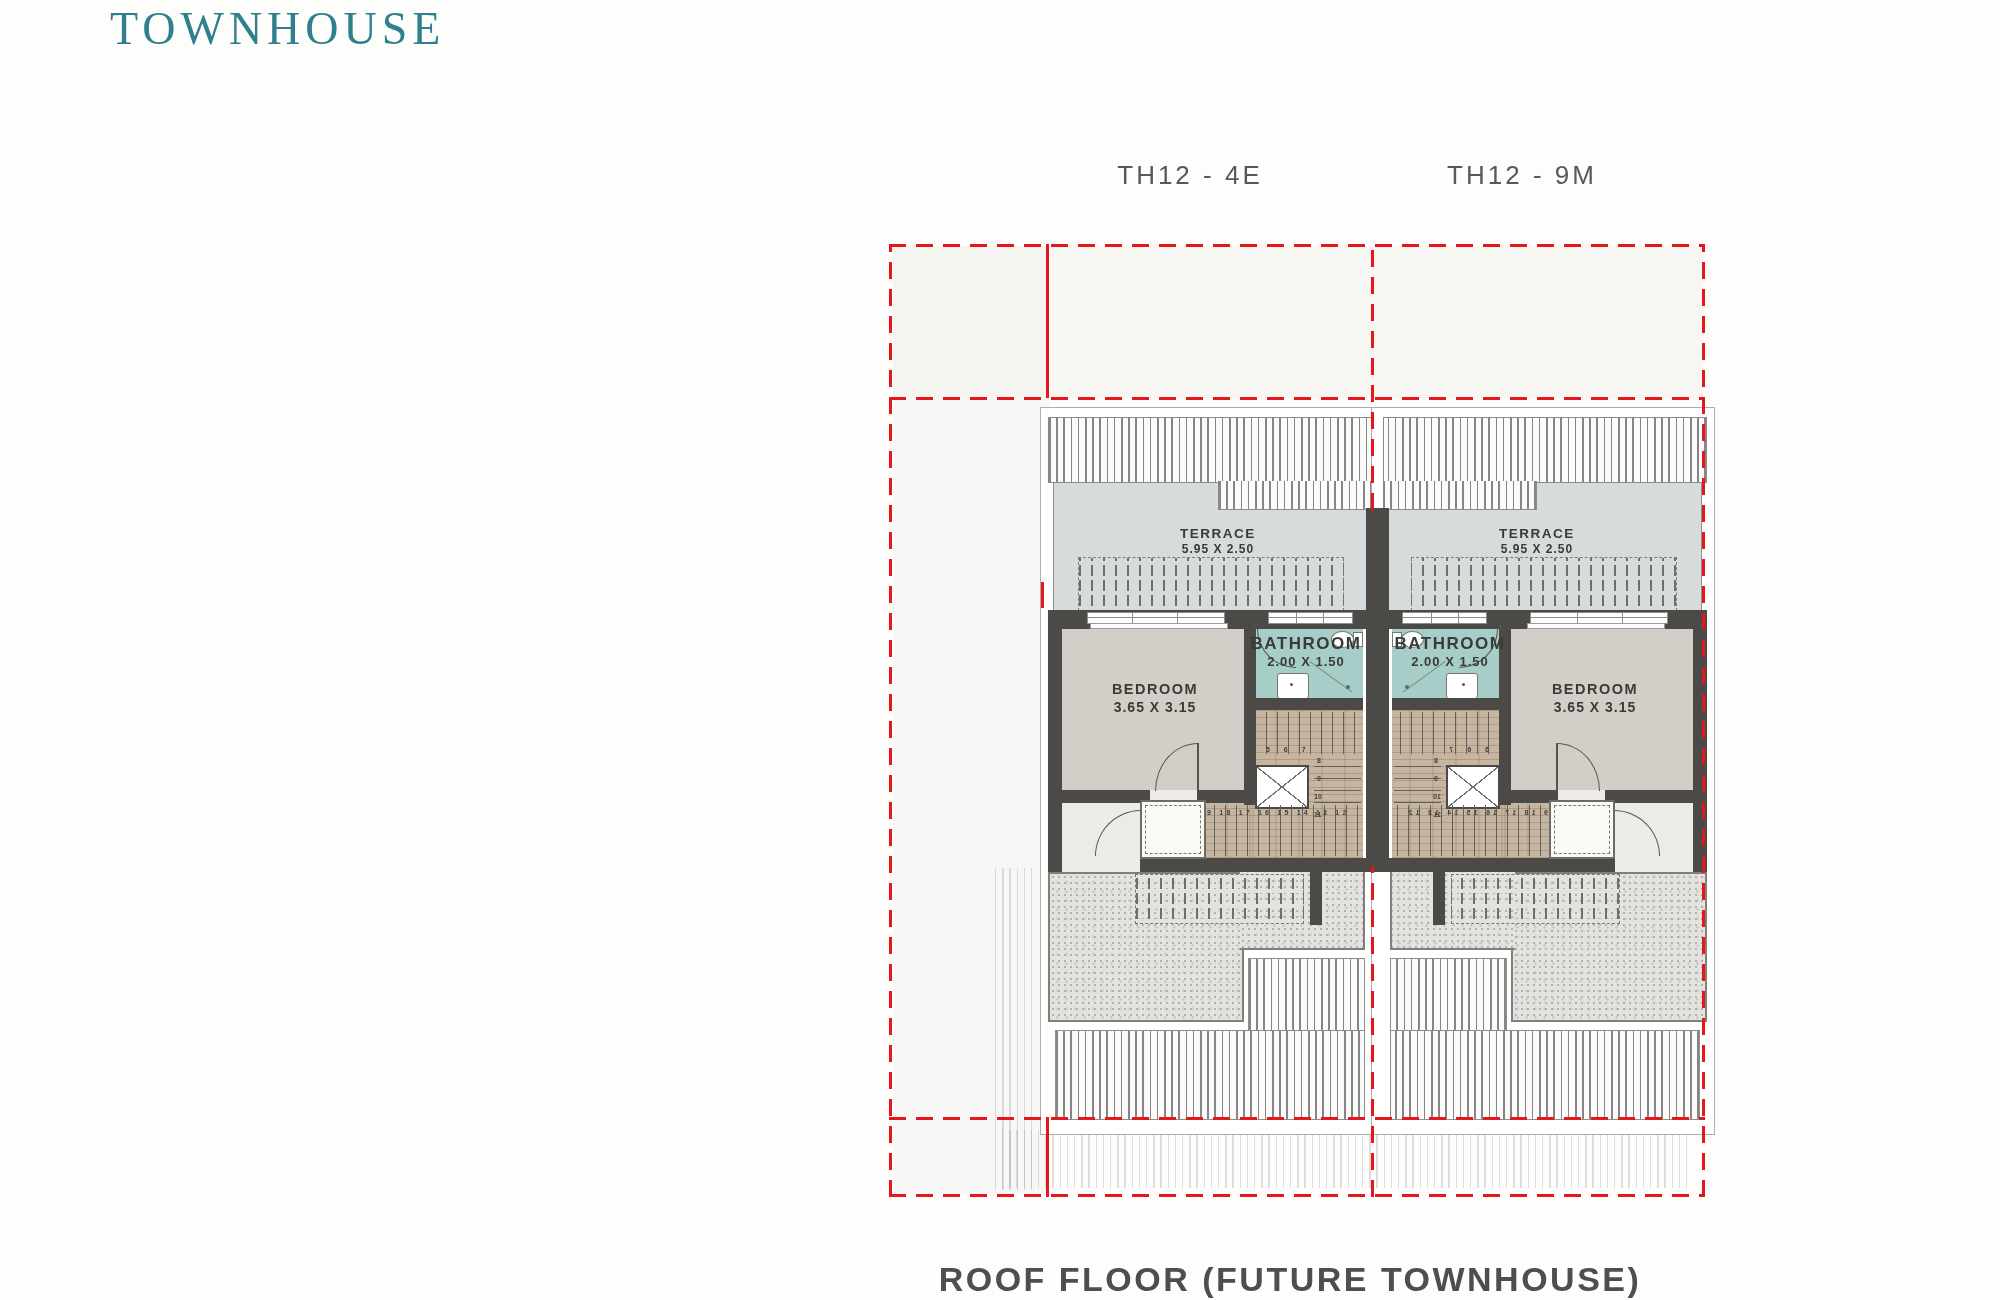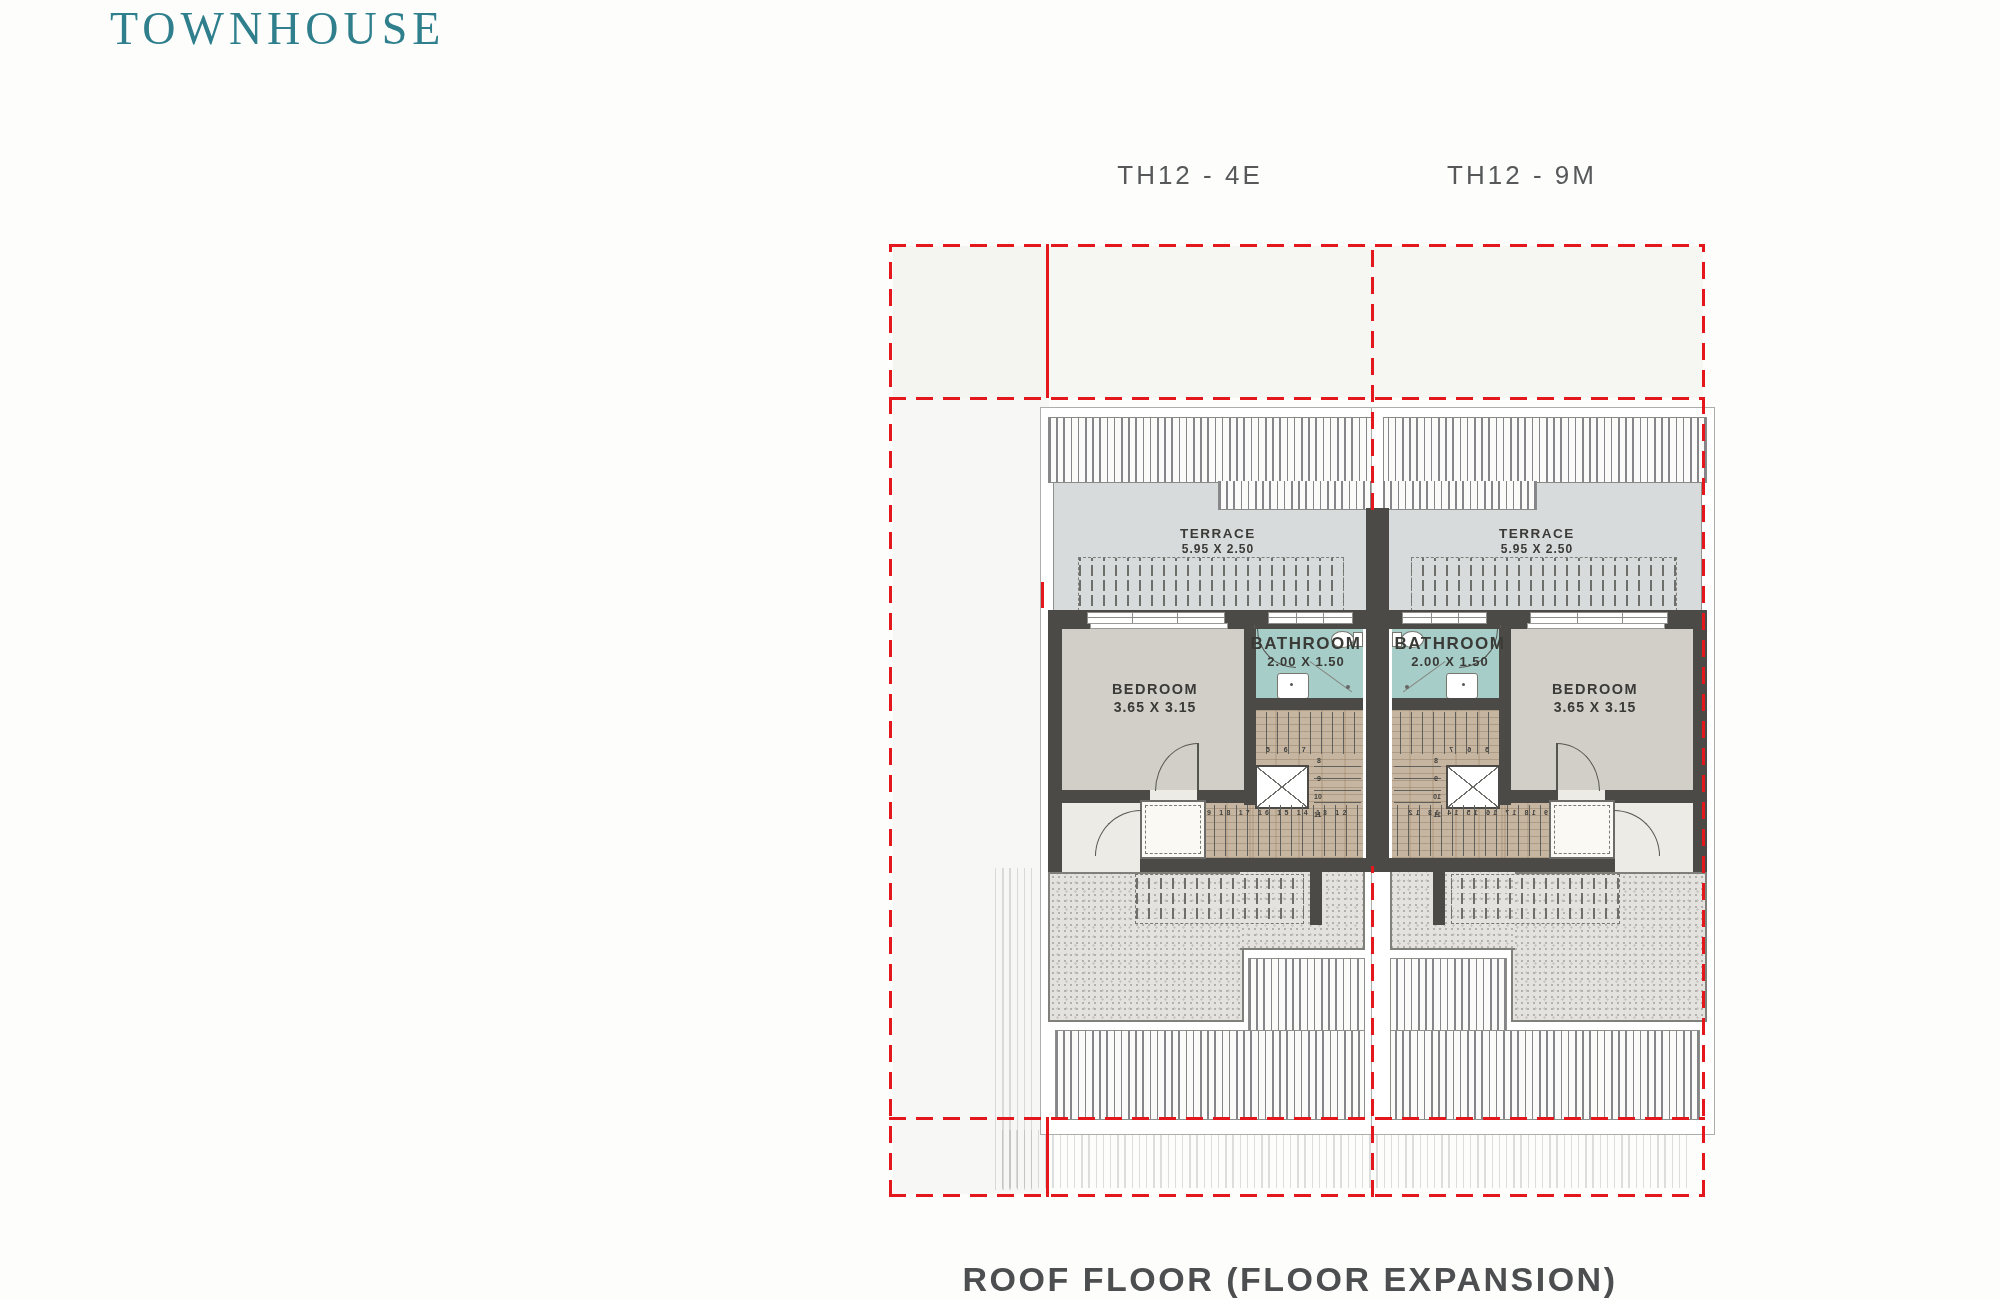--- a/index.html
+++ b/index.html
@@ -79,21 +79,21 @@
   .lab-sm .rname{font-size:17px}.lab-sm .rdims{font-size:13px}
 </style>
 </head>
 <body>
 
 <div class="stage">
 
   <div class="title">TOWNHOUSE</div>
   <div class="unitlabel" style="left:1040px;">TH12 - 4E</div>
   <div class="unitlabel" style="left:1372px;">TH12 - 9M</div>
-  <div class="caption">ROOF FLOOR (FLOOR EXPANSION)</div>
+  <div class="caption">ROOF FLOOR (FUTURE TOWNHOUSE)</div>
 
   <div class="abs" style="left:893px;top:246px;width:810px;height:152px;background:#f1f1ea;opacity:.55;z-index:1;"></div>
   <div class="abs" style="left:893px;top:246px;width:156px;height:948px;background:#f2f2ed;opacity:.5;z-index:1;"></div>
   <div class="abs hatch-faint" style="left:995px;top:868px;width:40px;height:322px;z-index:1;"></div>
   <div class="abs hatch-faint" style="left:1002px;top:1130px;width:688px;height:58px;z-index:1;"></div>
 
   <div class="abs redh z2" style="left:889px;top:244px;width:816px;"></div>
   <div class="abs redh z2" style="left:889px;top:397px;width:816px;"></div>
   <div class="abs redv z2" style="left:889px;top:244px;height:953px;"></div>
   <div class="abs redsolid z2" style="left:1046px;top:244px;width:3px;height:154px;"></div>

